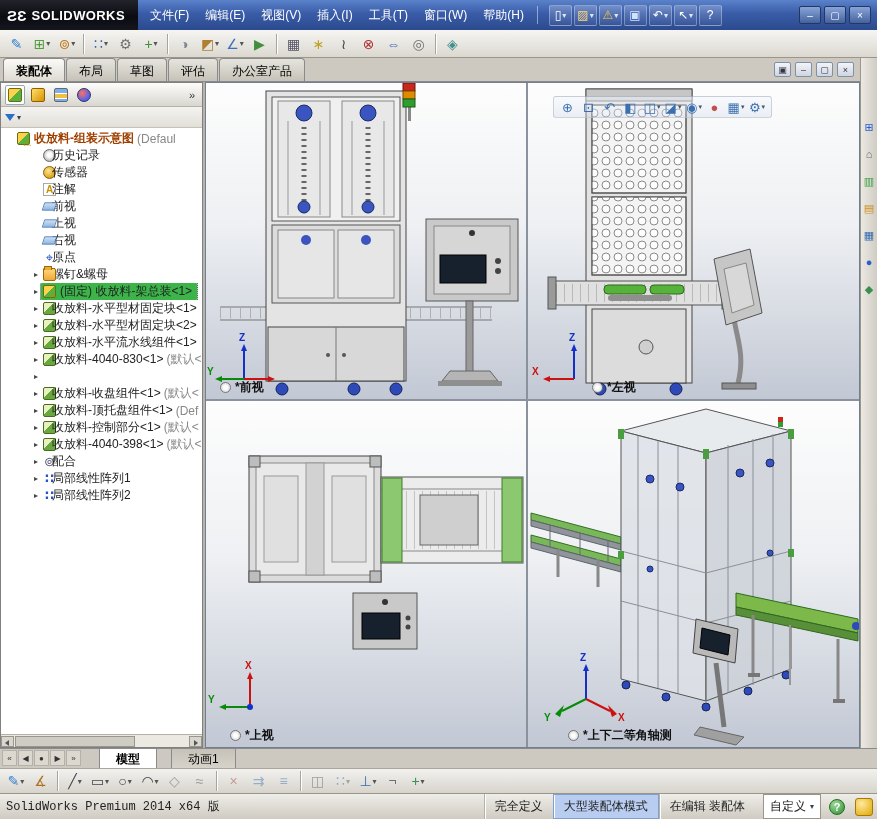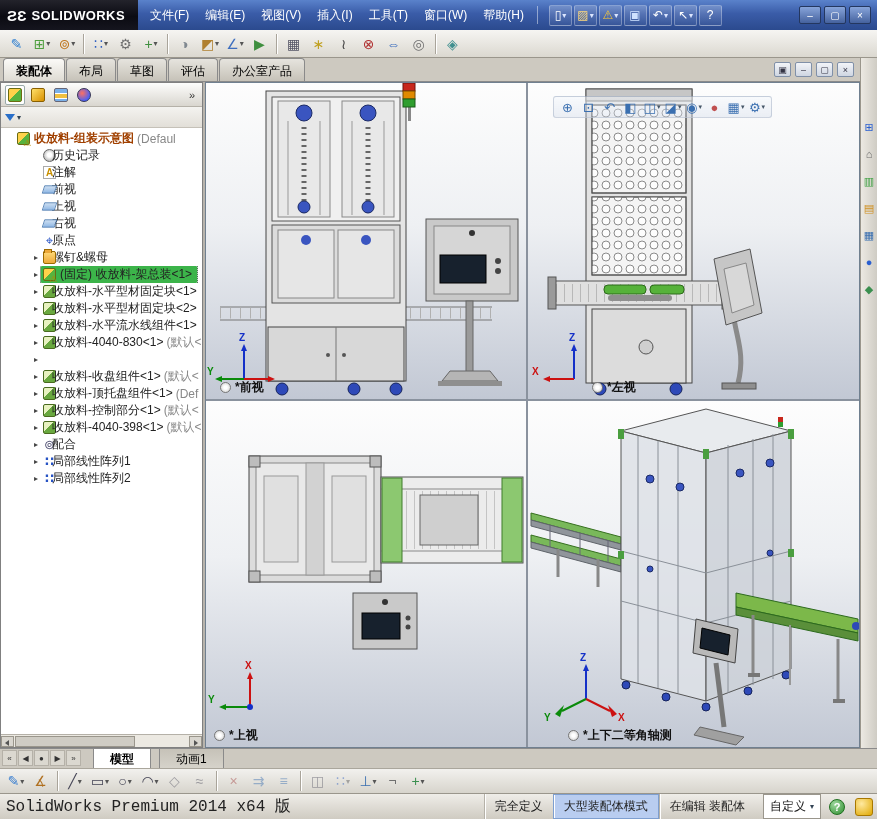--- a/index.html
+++ b/index.html
@@ -100,29 +100,29 @@
   .hbtn{min-width:18px;height:18px;display:flex;align-items:center;justify-content:center;font-size:13px;gap:1px}
   .hbtn .car{font-size:7px;color:#456}
 
   
   .taskpane{position:absolute;left:860px;top:58px;width:17px;height:690px;background:linear-gradient(90deg,#ece9e2,#cfccc4);border-left:1px solid #9a968c;display:flex;flex-direction:column;align-items:center;padding-top:62px;gap:13px}
   .tpicon{width:14px;height:14px;display:flex;align-items:center;justify-content:center;font-size:11px}
 
   
   .mstabs{position:absolute;left:0;top:748px;width:877px;height:20px;background:#cdc9c0;border-top:1px solid #8a8a8a;display:flex;align-items:flex-start;padding-left:2px}
   .navbtn{width:15px;height:16px;display:flex;align-items:center;justify-content:center;font-size:8px;color:#333;border:1px solid #b5b1a8;background:#dbd8d0;margin-top:1px}
-  .mtab{padding:2px 16px 3px;border:1px solid #8a8a8a;border-top:none;border-radius:0 0 4px 4px;background:linear-gradient(#c6c2b8,#d8d5cd);font-size:12px;margin-left:8px}
+  .mtab{padding:2px 16px 3px;border:1px solid #8a8a8a;border-top:none;border-radius:0 0 4px 4px;background:linear-gradient(#c6c2b8,#d8d5cd);font-size:12px;margin-left:14px}
   .mtab.active{background:#fff;font-weight:bold}
 
   
   .sketchbar{position:absolute;left:0;top:768px;width:877px;height:25px;background:linear-gradient(#f2f1ee,#d7d4cc);border-top:1px solid #aaa69c;display:flex;align-items:center;padding:0 4px;gap:1px}
 
   
   .statusbar{position:absolute;left:0;top:793px;width:877px;height:26px;background:linear-gradient(#efede8,#cfcbc2);border-top:1px solid #9a968c;display:flex;align-items:center;font-size:12px;color:#222}
-  .sb-left{padding-left:6px;font-family:"Liberation Mono","DejaVu Sans Mono",monospace;font-size:16px}
+  .sb-left{padding-left:6px;font-family:"Liberation Mono","DejaVu Sans Mono",monospace;font-size:12px}
   .sb-segs{margin-left:auto;display:flex;align-items:center;height:100%}
   .sb-seg{padding:0 10px;height:100%;display:flex;align-items:center;border-left:1px solid #b5b1a8;box-shadow:inset 1px 0 0 #fff}
   .sb-seg.hl{background:#b9cdf0;border:1px solid #7e9fd0}
   .sb-custom{margin:0 8px;border:1px solid #9a968c;background:#fff;padding:1px 6px;display:flex;align-items:center;gap:4px;height:25px}
   .sb-custom .car{font-size:8px;color:#345}
   .helpbtn{width:16px;height:16px;border-radius:50%;background:radial-gradient(circle at 35% 30%,#9fd89f,#2f8f2f);color:#fff;font-weight:bold;font-size:11px;display:flex;align-items:center;justify-content:center;margin-right:10px;border:1px solid #1f6f1f}
   .tipbtn{width:18px;height:18px;border-radius:3px;background:radial-gradient(circle at 35% 30%,#ffe9a0,#e0a800);border:1px solid #a87800;margin-right:4px}
 
   svg text{font-family:"Liberation Sans","DejaVu Sans",sans-serif;font-size:10px;font-weight:bold}
 </style>
@@ -374,20 +374,29 @@
         <div class="trow ind1">
           <span class="texp"></span>
           <span class="rowinner">
             <span class="ticon" data-icon="history"></span>
             <span class="twarn"></span>
             <span class="tlabel">历史记录</span>
             <span class="tsuffix"></span>
           </span>
         </div>
 
+        <div class="trow ind1">
+          <span class="texp"></span>
+          <span class="rowinner">
+            <span class="ticon" data-icon="sensors"></span>
+            <span class="twarn"></span>
+            <span class="tlabel">传感器</span>
+            <span class="tsuffix"></span>
+          </span>
+        </div>
 
         <div class="trow ind1">
           <span class="texp"></span>
           <span class="rowinner">
             <span class="ticon" data-icon="annotations"></span>
             <span class="twarn"></span>
             <span class="tlabel">注解</span>
             <span class="tsuffix"></span>
           </span>
         </div>
@@ -712,21 +721,21 @@
         <g stroke-width="2">
           <line x1="44" y1="306" x2="44" y2="278" stroke="#cc1111"></line>
           <line x1="44" y1="306" x2="20" y2="306" stroke="#0a8a0a"></line>
         </g>
         <polygon points="41,278 47,278 44,271" fill="#cc1111"></polygon>
         <polygon points="20,303 20,309 13,306" fill="#0a8a0a"></polygon>
         <circle cx="44" cy="306" r="3" fill="#1430c8"></circle>
         <text x="39" y="268" fill="#cc1111">X</text>
         <text x="2" y="302" fill="#0a8a0a">Y</text>
       </svg>
-      <div class="vp-label" style="left:8px">
+      <div class="vp-label" style="left:24px">
         <span class="vpl-icon"></span>
         <span>*上视</span>
       </div>
     </div>
 
     <div class="vp vp-br">
       <svg class="vpsvg" viewBox="0 0 331 346">
         <polygon points="3,112 93,136 93,143 3,119" fill="#79b85a" stroke="#36701f"></polygon>
         <polygon points="3,119 93,143 93,149 3,125" fill="#90959b" stroke="#5f646a"></polygon>
         <polygon points="3,134 93,158 93,165 3,141" fill="#79b85a" stroke="#36701f"></polygon>

